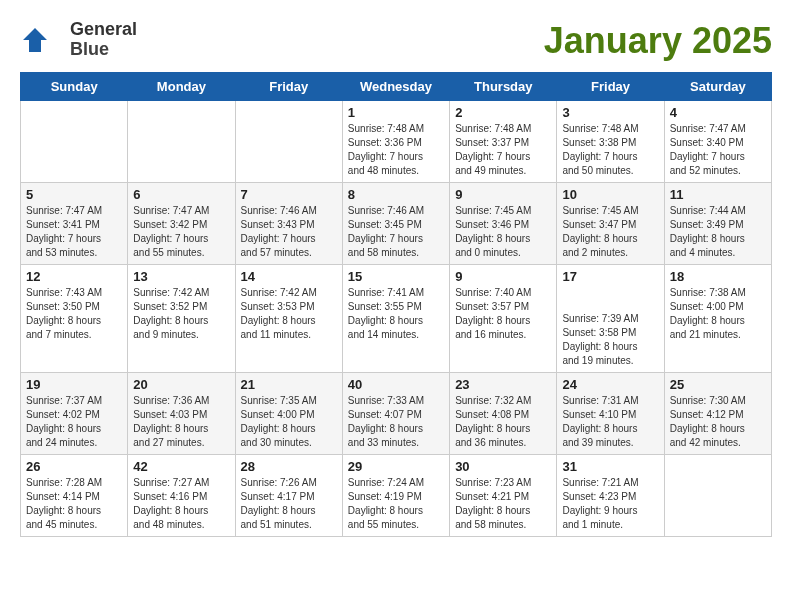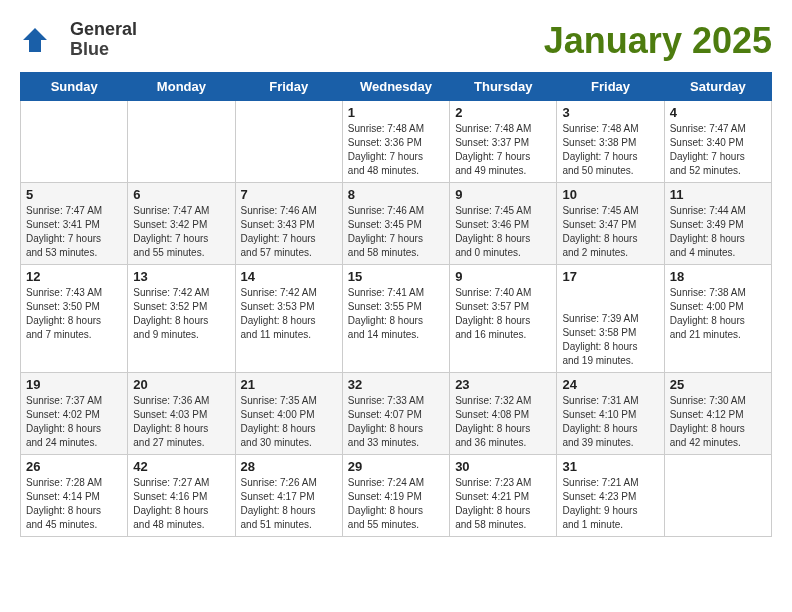--- a/index.html
+++ b/index.html
@@ -265,21 +265,21 @@
 and 27 minutes.</div>
         </td>
         <td>
           <div class="day-number">21</div>
           <div class="day-info" style="white-space: pre-line;">Sunrise: 7:35 AM
 Sunset: 4:00 PM
 Daylight: 8 hours
 and 30 minutes.</div>
         </td>
         <td>
-          <div class="day-number">32</div>
+          <div class="day-number">40</div>
           <div class="day-info" style="white-space: pre-line;">Sunrise: 7:33 AM
 Sunset: 4:07 PM
 Daylight: 8 hours
 and 33 minutes.</div>
         </td>
         <td>
           <div class="day-number">23</div>
           <div class="day-info" style="white-space: pre-line;">Sunrise: 7:32 AM
 Sunset: 4:08 PM
 Daylight: 8 hours

